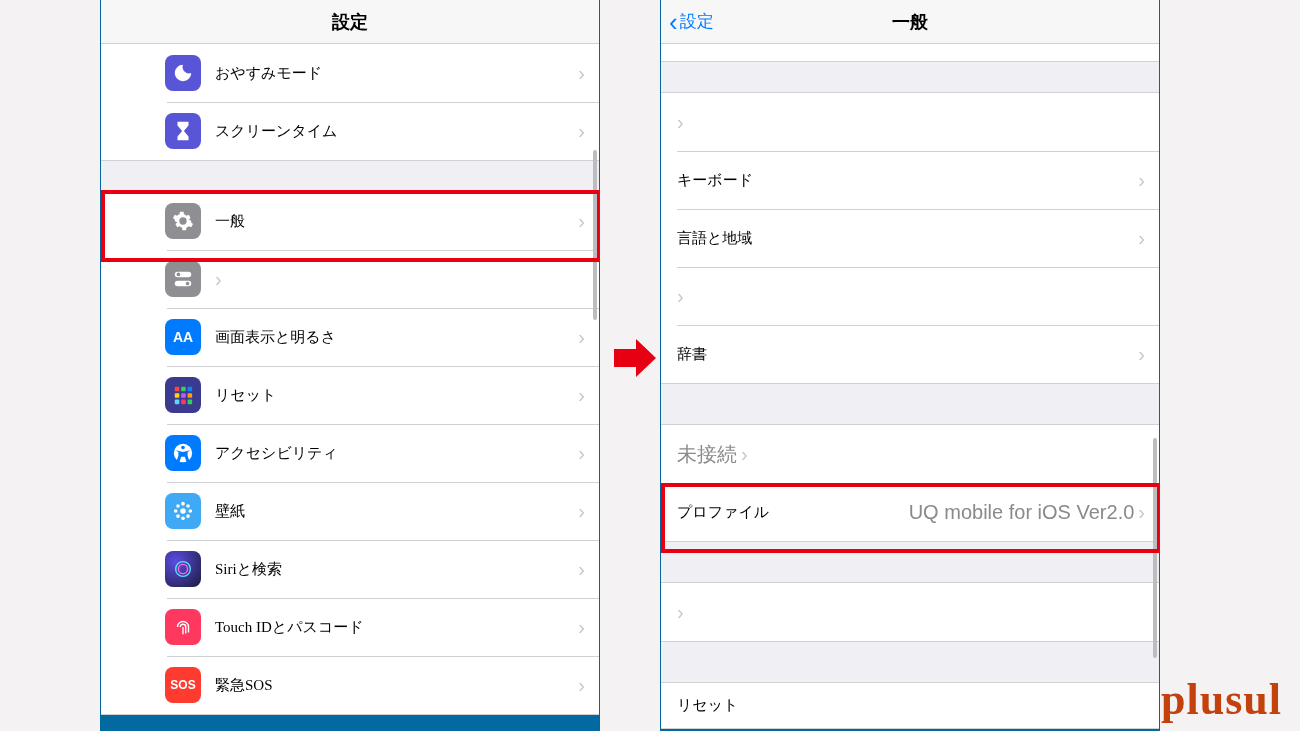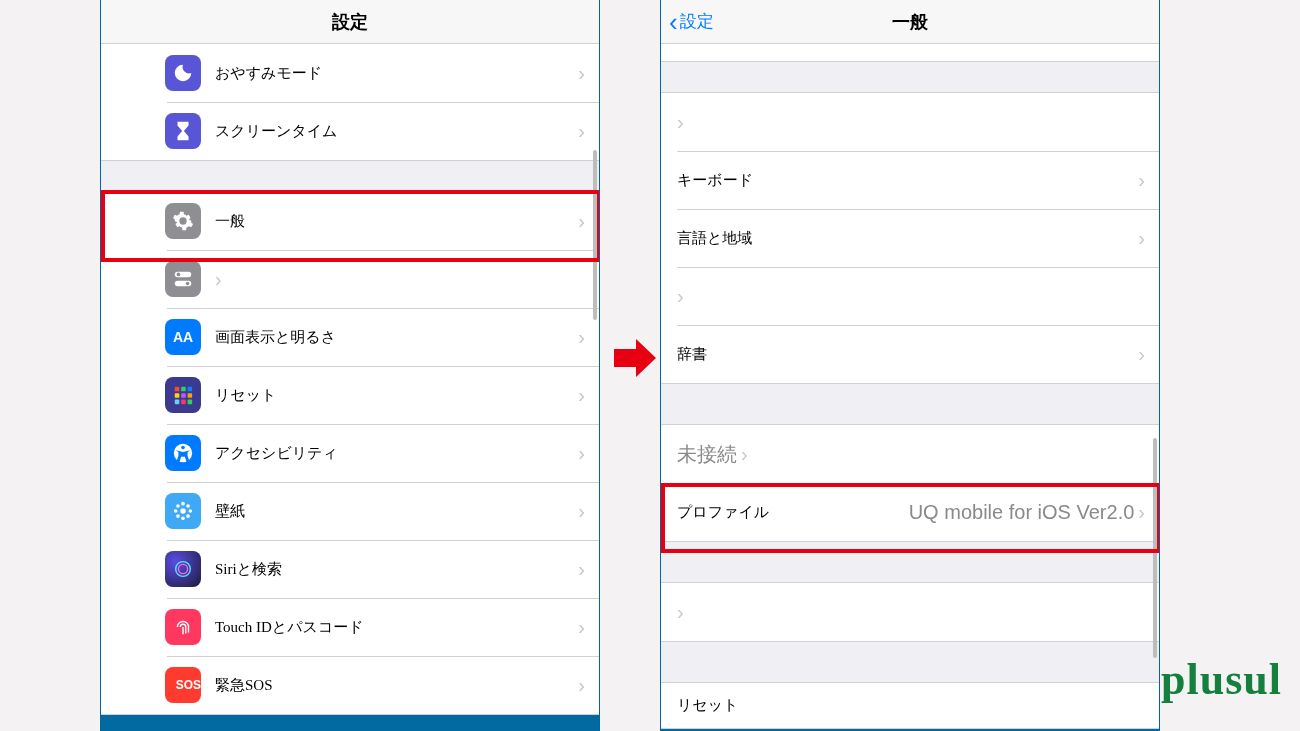--- a/index.html
+++ b/index.html
@@ -143,35 +143,35 @@
     left: 612px;
     top: 335px;
     width: 46px;
     height: 46px;
     z-index: 8;
   }
 
   .watermark {
     position: absolute;
     right: 18px;
-    bottom: 26px;
+    bottom: 6px;
     font-size: 44px;
     font-weight: 900;
-    color: #15803d;
+    color: #c2410c;
     letter-spacing: 1px;
     font-family: Georgia, "Times New Roman", serif;
     z-index: 20;
   }
 
   
   .bg-purple { background: #5856d6; }
   .bg-gray   { background: #8e8e93; }
   .bg-blue   { background: #007aff; }
   .bg-cyan   { background: #3fa9f5; }
-  .bg-redsos { background: #ff3b30; justify-content: flex-end; }
+  .bg-redsos { background: #ff3b30; }
   .bg-siri   { background: radial-gradient(circle at 30% 30%, #5b4de3, #1b1b3a); }
   .bg-touch  { background: #ff385f; }
   .bg-hourglass { background: #5856d6; }
 
   .icon-inner {
     width: 22px;
     height: 22px;
     display:flex;
     align-items:center;
     justify-content:center;

